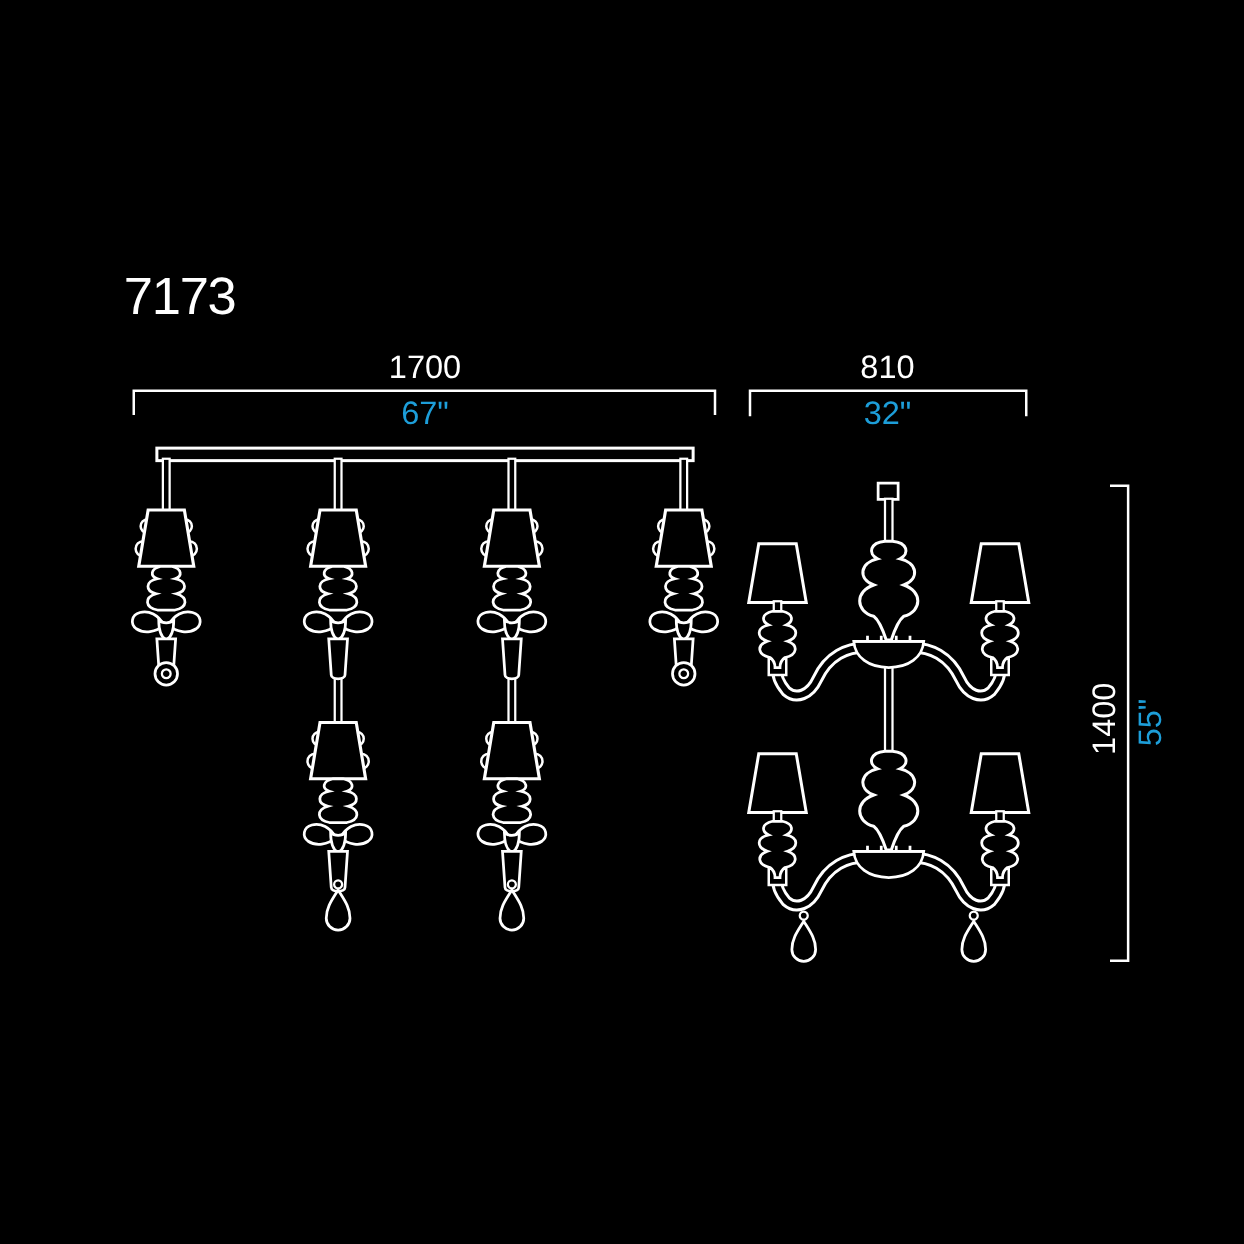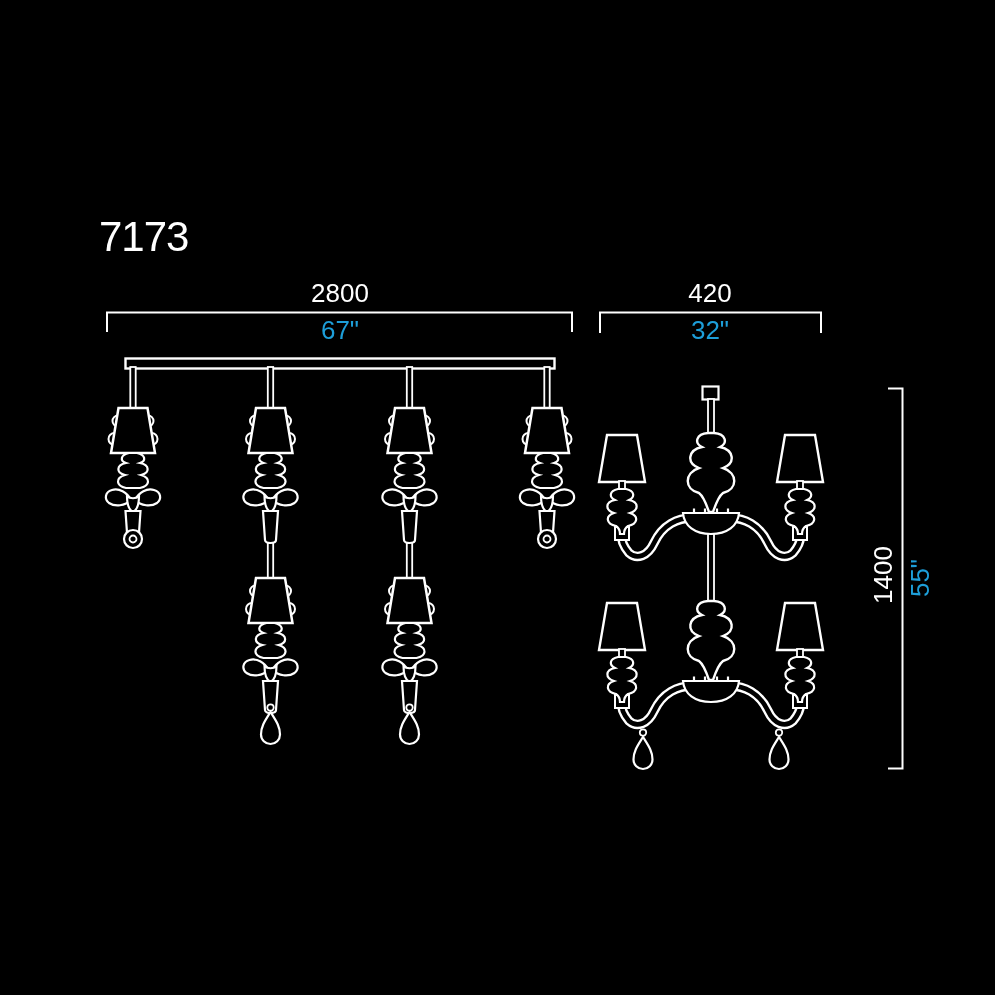--- a/index.html
+++ b/index.html
@@ -136,21 +136,21 @@
       <use href="#tier" y="168"></use>
       <g>
         <use href="#dp" x="643" y="736"></use>
         <use href="#dp" x="779" y="736"></use>
       </g>
     </g>
   </svg>
 
   <div id="title" class="txt">7173</div>
 
-  <div class="txt dim" style="left:240px;top:280px;">2800</div>
+  <div class="txt dim" style="left:240px;top:280px;">1700</div>
   <div class="txt dim imp" style="left:240px;top:317px;">67"</div>
 
-  <div class="txt dim" style="left:610px;top:280px;">420</div>
+  <div class="txt dim" style="left:610px;top:280px;">810</div>
   <div class="txt dim imp" style="left:610px;top:317px;">32"</div>
 
   <div class="txt dim rot" style="left:783px;top:562px;">1400</div>
   <div class="txt dim imp rot" style="left:820px;top:565px;">55"</div>
 </div>
 
 </body></html>

